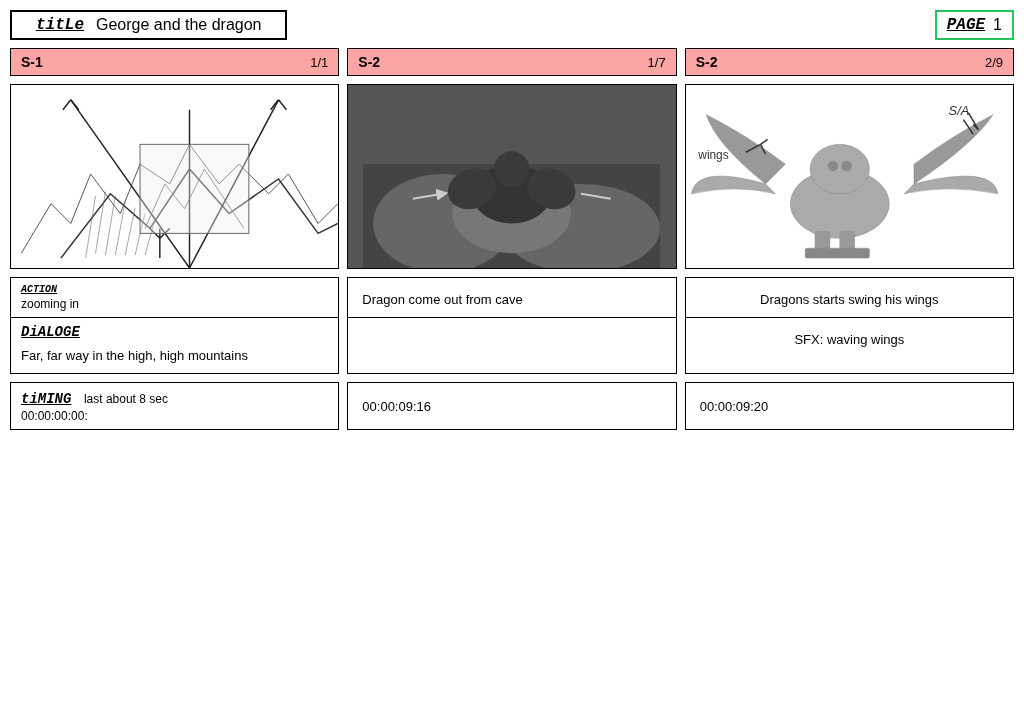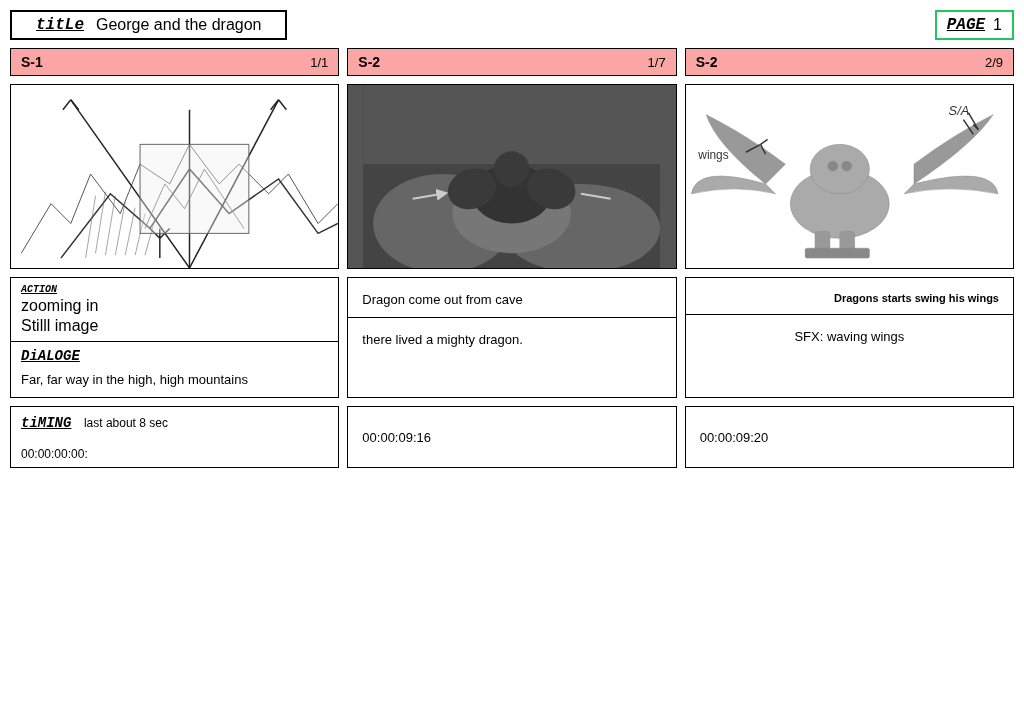--- a/index.html
+++ b/index.html
@@ -112,21 +112,21 @@
       padding: 6px 10px;
     }
     .action-label {
       font-family: 'Courier New', monospace;
       font-weight: bold;
       font-style: italic;
       font-size: 10px;
       text-decoration: underline;
     }
     .action-text {
-      font-size: 16px;
+      font-size: 12px;
       margin-top: 2px;
     }
     .dialogue-section {
       padding: 6px 10px;
     }
     .dialogue-label {
       font-family: 'Courier New', monospace;
       font-weight: bold;
       font-style: italic;
       font-size: 14px;
@@ -168,21 +168,21 @@
       display: inline;
       margin-right: 8px;
     }
     .timing-value {
       font-size: 12px;
       display: inline;
     }
     .timing-timecode {
       font-size: 12px;
       display: block;
-      margin-top: 16px;
+      margin-top: 2px;
     }
 
     .timecode-box {
       border: 1.5px solid #000;
       padding: 10px 14px;
       font-size: 13px;
       display: flex;
       align-items: center;
     }
 
@@ -334,35 +334,33 @@
     </svg>
   </div>
 </div>
 
 <div class="grid row">
 
   <div class="action-box">
     <div class="action-section">
       <div class="action-label">ACTION</div>
       <div class="action-text">zooming in</div>
-      <div class="action-text">Stilll image</div>
     </div>
     <div class="dialogue-section">
       <div class="dialogue-label">DiALOGE</div>
       <div class="dialogue-text">Far, far way in the high, high mountains</div>
     </div>
   </div>
 
   <div class="action-box">
     <div style="border-bottom: 1.5px solid #000; padding: 14px 14px 10px 14px; font-size: 13px;">Dragon come out from cave</div>
-    <div style="padding: 14px 14px 10px 14px; font-size: 13px;">there lived a mighty dragon.</div>
   </div>
 
   <div class="right-action-box">
-    <div style="border-bottom: 1.5px solid #000; padding: 14px 14px 10px 14px; font-size: 11px; text-align: right; font-weight: bold;">Dragons starts swing his wings</div>
+    <div style="border-bottom: 1.5px solid #000; padding: 14px 14px 10px 14px; font-size: 13px; text-align: center;">Dragons starts swing his wings</div>
     <div style="padding: 14px 14px 10px 14px; font-size: 13px; text-align: center;">SFX:   waving wings</div>
   </div>
 </div>
 
 <div class="grid row">
 
   <div class="translation-box">
     <div class="timing-section">
       <span class="timing-label">tiMING</span>
       <span class="timing-value">last about 8 sec</span>

